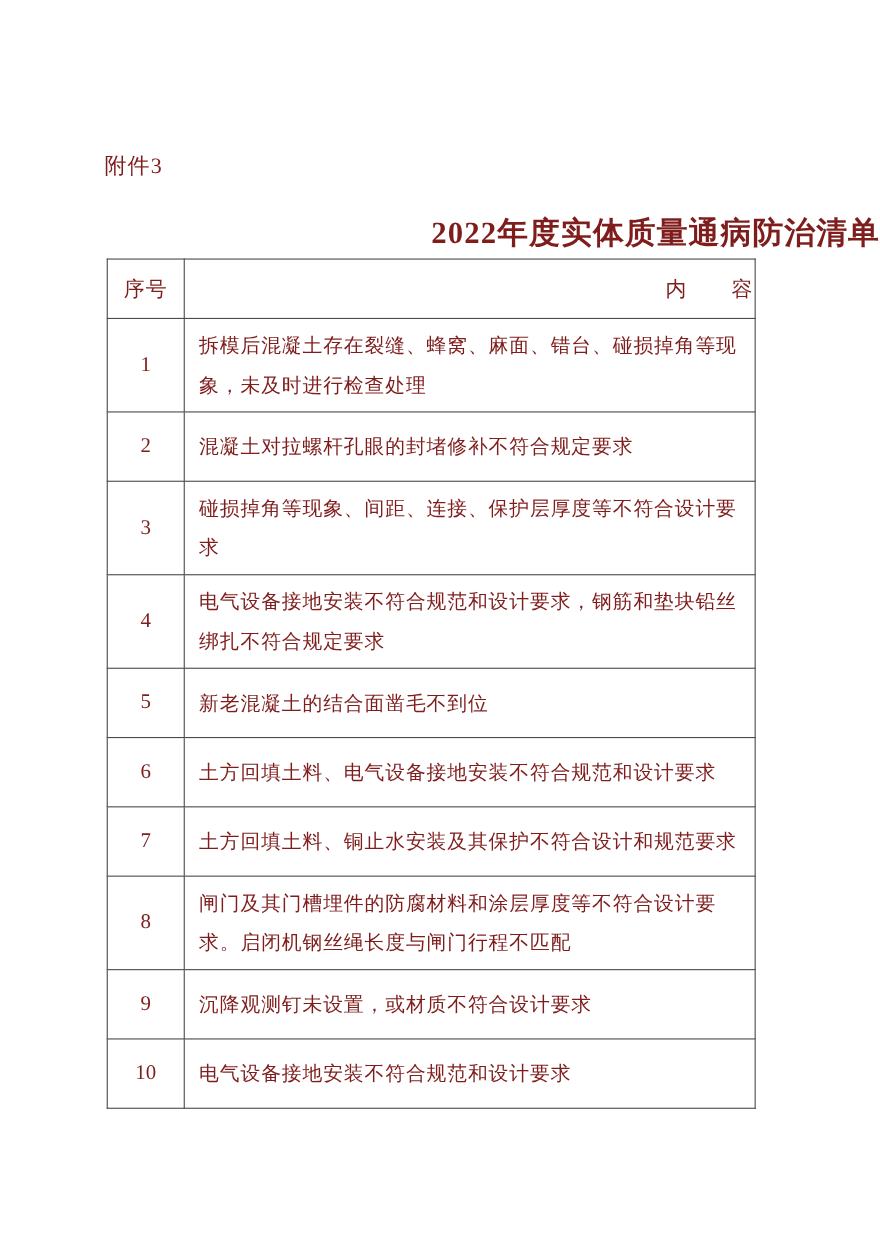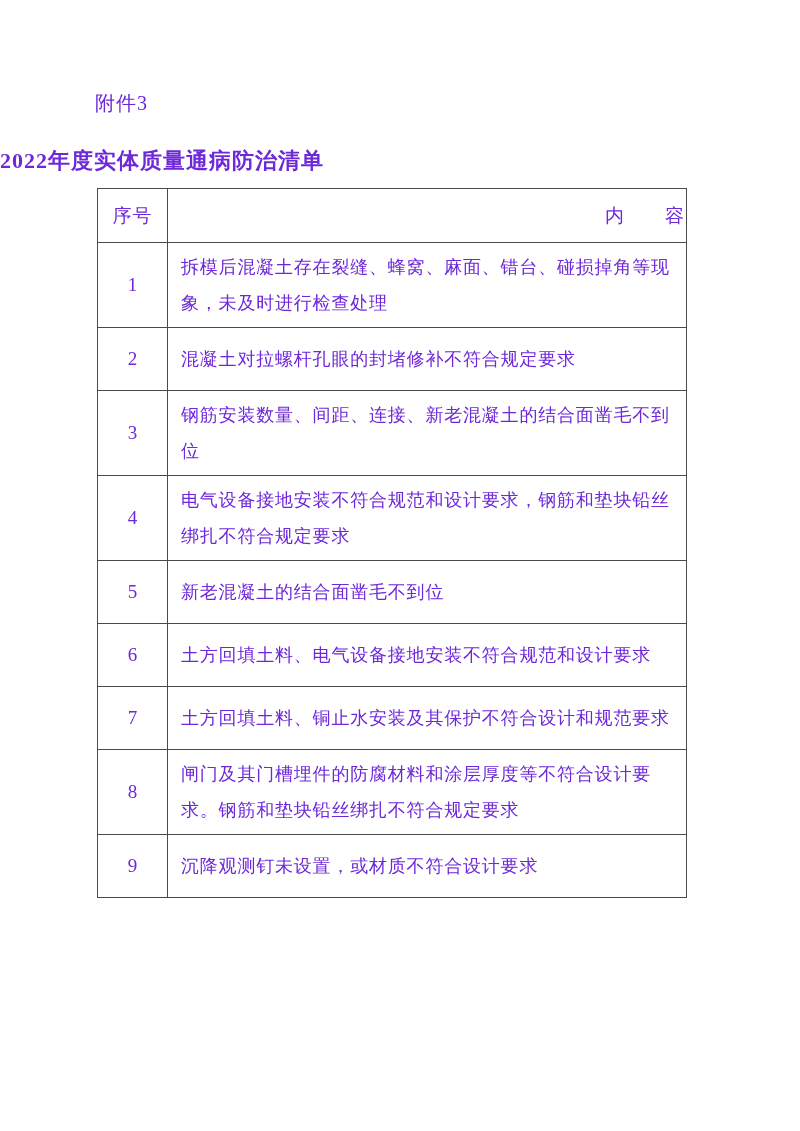--- a/index.html
+++ b/index.html
@@ -6,37 +6,38 @@
     margin: 0;
     padding: 0;
     background: #ffffff;
   }
   .page {
     position: relative;
     width: 800px;
     height: 971px;
     background: #ffffff;
     font-family: "Liberation Serif", "DejaVu Serif", serif;
-    color: #6d28d9;
+    color: #7f1d1d;
     overflow: hidden;
+    margin-top: 47px;
   }
   .attachment-label {
     position: absolute;
     left: 95px;
     top: 90px;
     font-size: 20px;
     letter-spacing: 1px;
   }
   .doc-title {
     position: absolute;
     left: 0;
     top: 146px;
     width: 100%;
-    text-align: left;
-    font-size: 22px;
+    text-align: right;
+    font-size: 28px;
     font-weight: bold;
     letter-spacing: 1px;
   }
   table.doc-table {
     position: absolute;
     left: 97px;
     top: 188px;
     width: 590px;
     border-collapse: collapse;
     table-layout: fixed;
@@ -105,44 +106,48 @@
         <tr class="data-row">
           <td class="col-index">1</td>
           <td class="col-content">拆模后混凝土存在裂缝、蜂窝、麻面、错台、碰损掉角等现象，未及时进行检查处理</td>
         </tr>
         <tr class="data-row">
           <td class="col-index">2</td>
           <td class="col-content">混凝土对拉螺杆孔眼的封堵修补不符合规定要求</td>
         </tr>
         <tr class="data-row">
           <td class="col-index">3</td>
-          <td class="col-content">钢筋安装数量、间距、连接、新老混凝土的结合面凿毛不到位</td>
+          <td class="col-content">碰损掉角等现象、间距、连接、保护层厚度等不符合设计要求</td>
         </tr>
         <tr class="data-row">
           <td class="col-index">4</td>
           <td class="col-content">电气设备接地安装不符合规范和设计要求，钢筋和垫块铅丝绑扎不符合规定要求</td>
         </tr>
         <tr class="data-row">
           <td class="col-index">5</td>
           <td class="col-content">新老混凝土的结合面凿毛不到位</td>
         </tr>
         <tr class="data-row">
           <td class="col-index">6</td>
           <td class="col-content">土方回填土料、电气设备接地安装不符合规范和设计要求</td>
         </tr>
         <tr class="data-row">
           <td class="col-index">7</td>
           <td class="col-content">土方回填土料、铜止水安装及其保护不符合设计和规范要求</td>
         </tr>
         <tr class="data-row">
           <td class="col-index">8</td>
-          <td class="col-content">闸门及其门槽埋件的防腐材料和涂层厚度等不符合设计要求。钢筋和垫块铅丝绑扎不符合规定要求</td>
+          <td class="col-content">闸门及其门槽埋件的防腐材料和涂层厚度等不符合设计要求。启闭机钢丝绳长度与闸门行程不匹配</td>
         </tr>
         <tr class="data-row">
           <td class="col-index">9</td>
           <td class="col-content">沉降观测钉未设置，或材质不符合设计要求</td>
+        </tr>
+        <tr class="data-row">
+          <td class="col-index">10</td>
+          <td class="col-content">电气设备接地安装不符合规范和设计要求</td>
         </tr>
       </tbody>
   </table>
 
   <div class="page-number">— 15 —</div>
 
 </div>
 
 </body></html>

